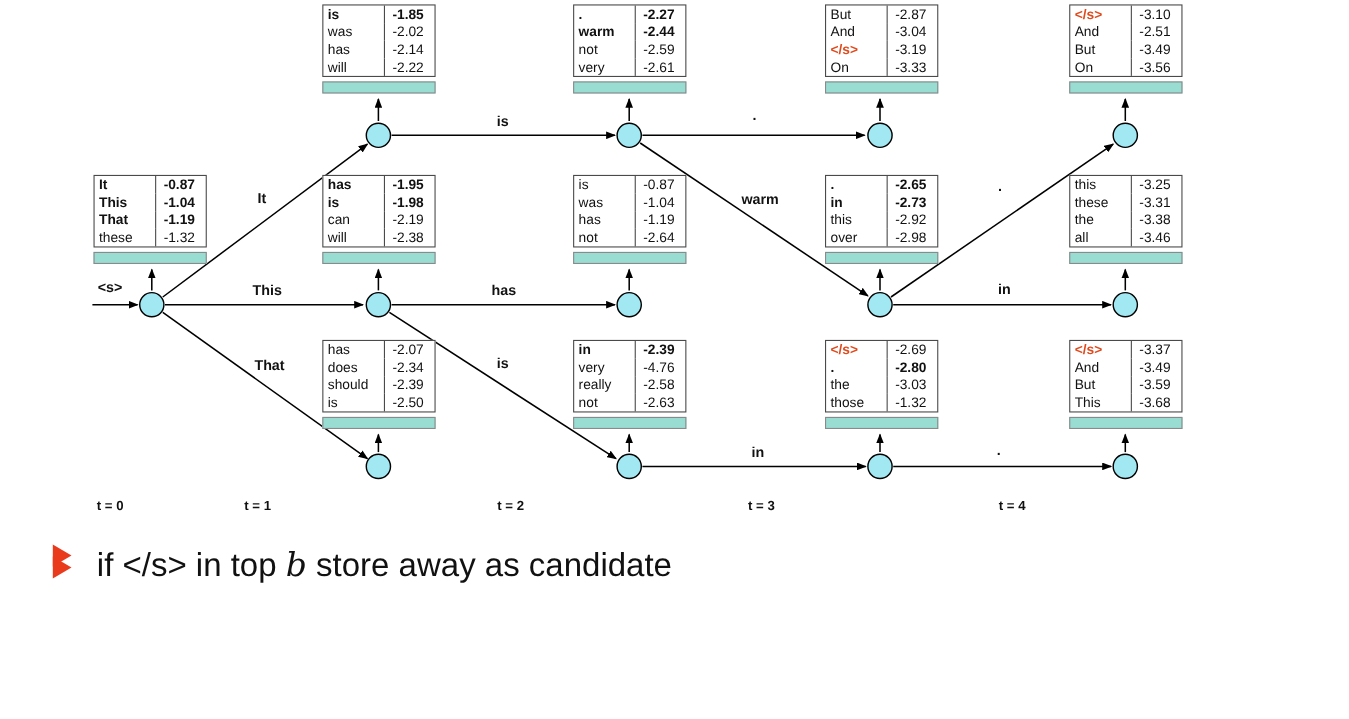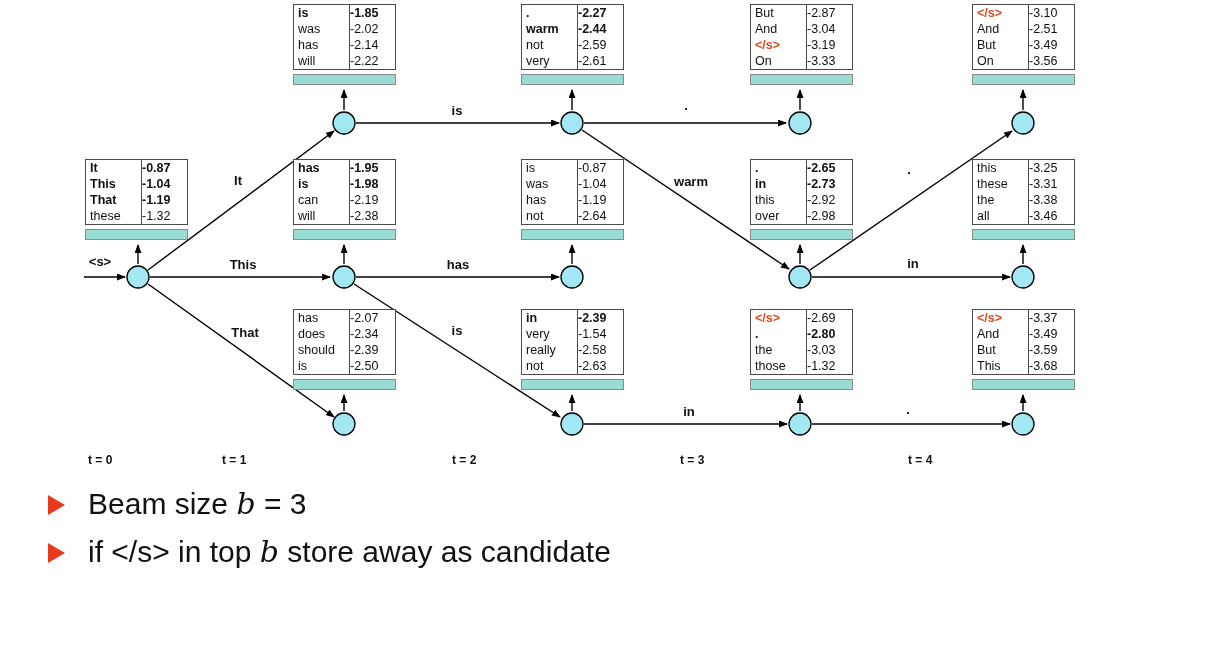--- a/index.html
+++ b/index.html
@@ -4,21 +4,21 @@
 <style>
   html,body{margin:0;padding:0;background:#fff;}
   .slide{position:relative;width:1226px;height:654px;background:#fff;overflow:hidden;
          font-family:"Liberation Sans",sans-serif;color:#111;}
   .diagram{position:absolute;left:0;top:0;width:1226px;height:480px;}
   #edge-layer{position:absolute;left:0;top:0;}
   .ctable{position:absolute;font-size:12.5px;line-height:16px;background:#fff;}
   .tgrid{border:1px solid #4a4a4a;background:#fff;}
   .trow{display:flex;height:16px;}
   .tword{flex:1;padding-left:4px;border-right:1px solid #4a4a4a;white-space:nowrap;}
-  .tscore{width:42px;text-align:left;padding-right:3px;}
+  .tscore{width:42px;text-align:center;padding-right:3px;}
   .b{font-weight:700;}
   .eos{color:var(--eos);font-weight:700;}
   .tbar{margin-top:4px;height:11px;background:var(--bar);border:1px solid #8a8a8a;box-sizing:border-box;}
   .elabel{position:absolute;transform:translate(-50%,-50%);font-size:13px;font-weight:700;white-space:nowrap;}
   .tlabel{position:absolute;font-size:12px;font-weight:700;white-space:nowrap;}
   .slabel{position:absolute;transform:translate(-50%,-50%);font-size:13px;font-weight:700;white-space:nowrap;}
   .bullets{position:absolute;left:48px;top:486px;margin:0;padding:0;list-style:none;width:1140px;}
   .bullets li{position:relative;padding-left:40px;margin-bottom:11px;font-size:30px;line-height:1.22;}
   .marker{position:absolute;left:0;top:9px;width:0;height:0;
           border-left:17px solid var(--accent);
@@ -204,21 +204,21 @@
         <div class="tbar"></div>
       </div>
       <div class="ctable" style="left: 521px; top: 309px; width: 103px;">
         <div class="tgrid">
           <div class="trow">
             <div class="tword b">in</div>
             <div class="tscore b">-2.39</div>
           </div>
           <div class="trow">
             <div class="tword">very</div>
-            <div class="tscore">-1.54</div>
+            <div class="tscore">-4.76</div>
           </div>
           <div class="trow">
             <div class="tword">really</div>
             <div class="tscore">-2.58</div>
           </div>
           <div class="trow">
             <div class="tword">not</div>
             <div class="tscore">-2.63</div>
           </div>
         </div>
@@ -363,16 +363,16 @@
       <div class="elabel" style="left: 913px; top: 263px;">in</div>
       <div class="elabel" style="left: 908px; top: 409px;">.</div>
       <div class="tlabel" style="left: 88px; top: 453px;">t = 0</div>
       <div class="tlabel" style="left: 222px; top: 453px;">t = 1</div>
       <div class="tlabel" style="left: 452px; top: 453px;">t = 2</div>
       <div class="tlabel" style="left: 680px; top: 453px; text-align: right;">t = 3</div>
       <div class="tlabel" style="left: 908px; top: 453px; text-align: center;">t = 4</div>
       <div class="slabel" style="left: 100px; top: 261px;">&lt;s&gt;</div>
     </div>
   <ul class="bullets" id="bullets">
-      <li><span class="marker"></span><span><span>Beam size </span><span class="mvar">b</span><span> = 3</span></span></li>
+      <li><span class="marker"></span></li>
       <li><span class="marker"></span><span><span>if &lt;/s&gt; in top </span><span class="mvar">b</span><span> store away as candidate</span></span></li>
     </ul>
 </div>
 
 </body></html>

